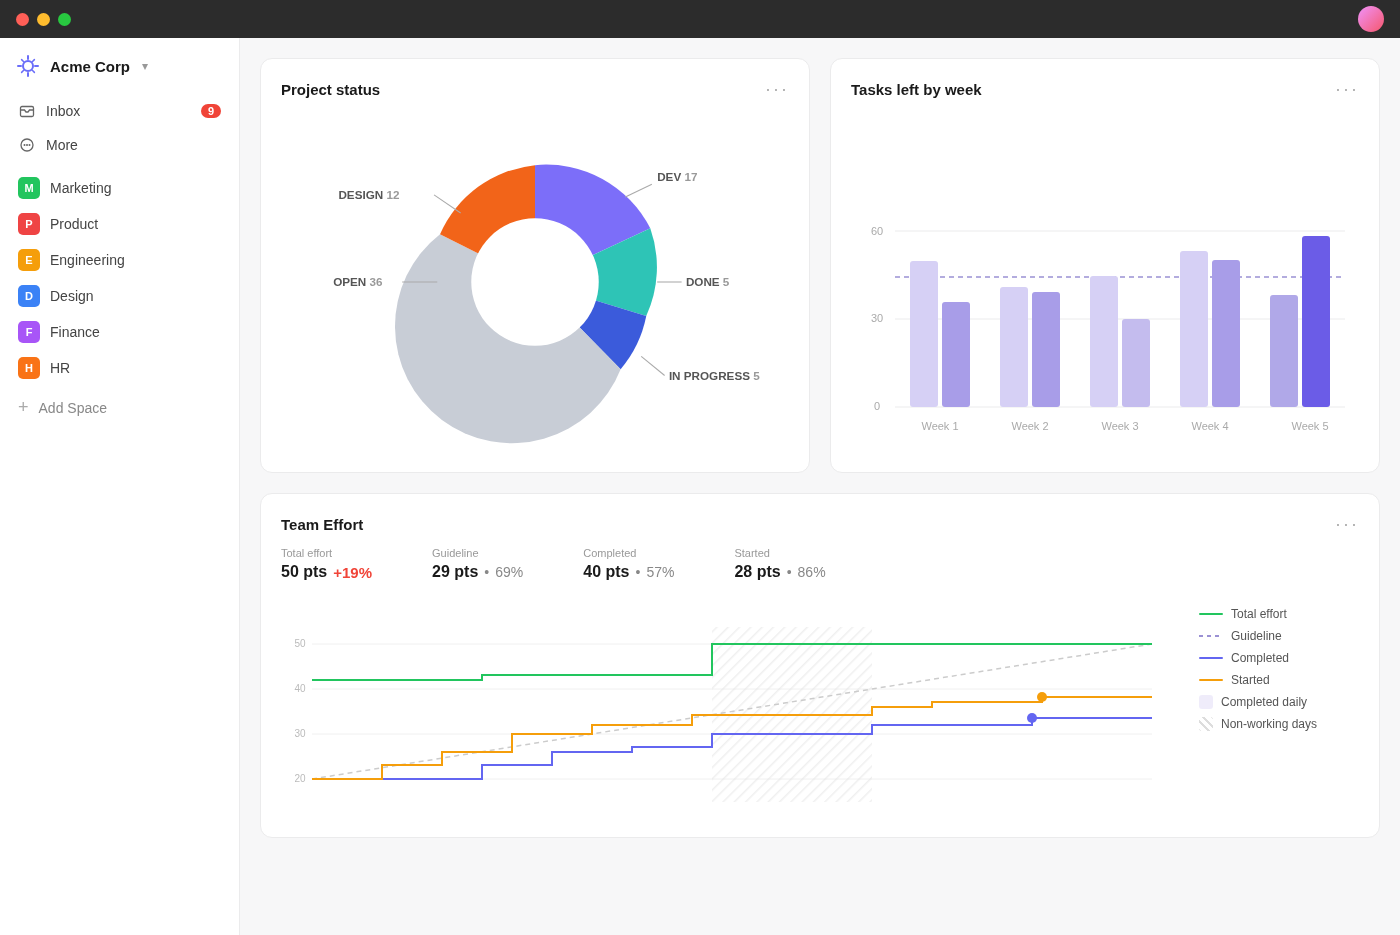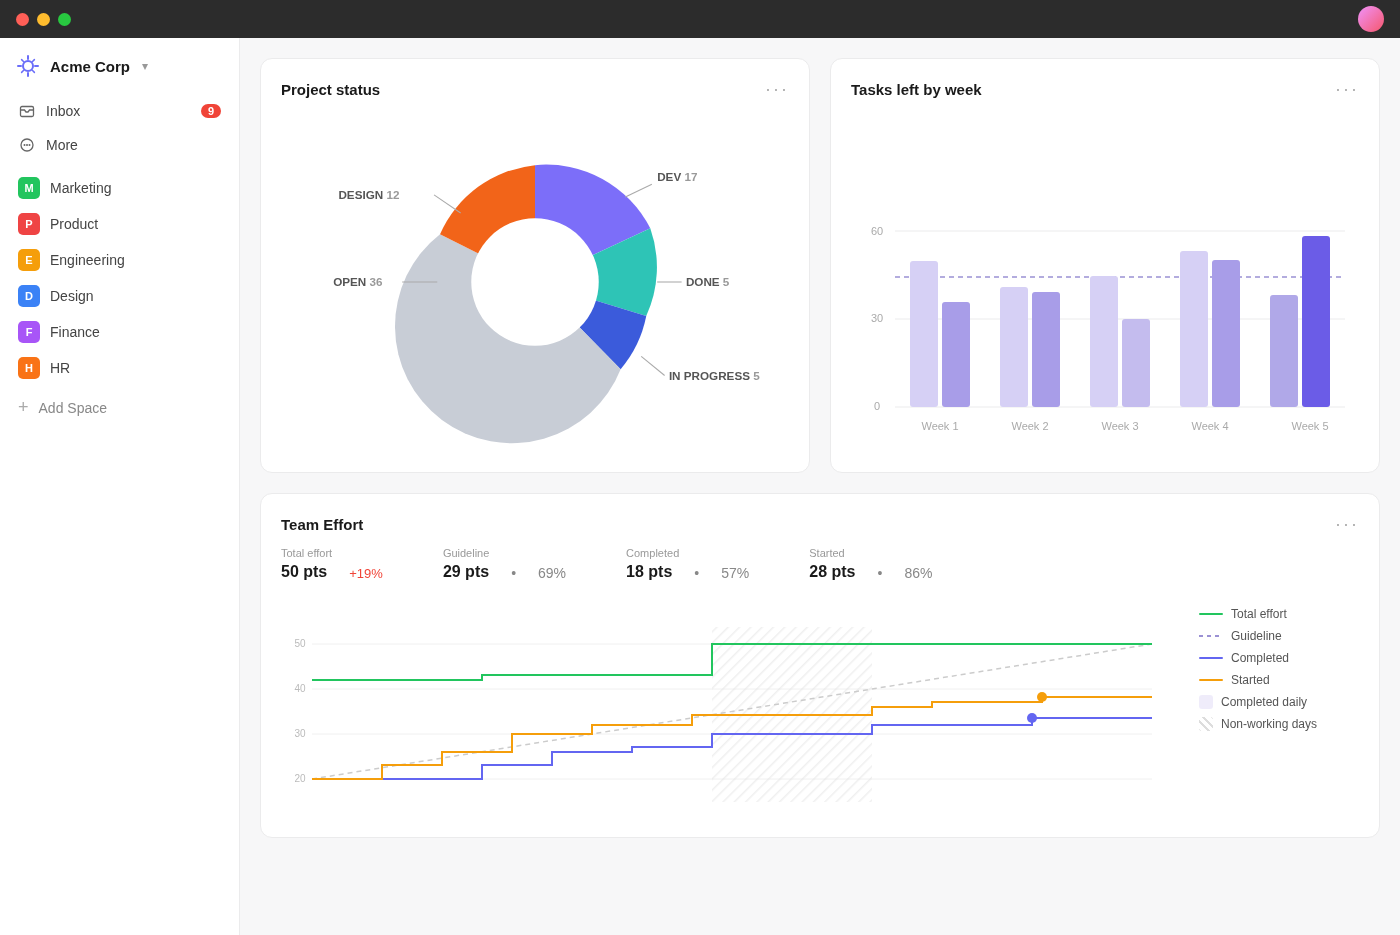--- a/index.html
+++ b/index.html
@@ -207,24 +207,24 @@
     .effort-stat-label {
       font-size: 11px;
       color: #999;
       margin-bottom: 4px;
     }
     .effort-stat-value {
       font-size: 16px;
       font-weight: 600;
       color: #1a1a1a;
       display: flex;
-      align-items: flex-end;
-      gap: 22px;
-    }
-    .effort-change-pos { color: #f04438; font-size: 13px; font-weight: 400; }
+      align-items: center;
+      gap: 6px;
+    }
+    .effort-change-pos { color: #f04438; font-size: 15px; font-weight: 700; }
     .effort-change-pct { color: #888; font-size: 14px; font-weight: 400; }
     .line-chart-area {
       display: flex;
       gap: 16px;
     }
     .line-chart-svg-wrap {
       flex: 1;
       height: 220px;
     }
     .legend-area {
@@ -452,21 +452,21 @@
           <div class="effort-stat-label">Guideline</div>
           <div class="effort-stat-value">
             <span>29 pts</span>
             <span class="effort-change-pct">•</span>
             <span class="effort-change-pct">69%</span>
           </div>
         </div>
         <div>
           <div class="effort-stat-label">Completed</div>
           <div class="effort-stat-value">
-            <span>18 pts</span>
+            <span>40 pts</span>
             <span class="effort-change-pct">•</span>
             <span class="effort-change-pct">57%</span>
           </div>
         </div>
         <div>
           <div class="effort-stat-label">Started</div>
           <div class="effort-stat-value">
             <span>28 pts</span>
             <span class="effort-change-pct">•</span>
             <span class="effort-change-pct">86%</span>

